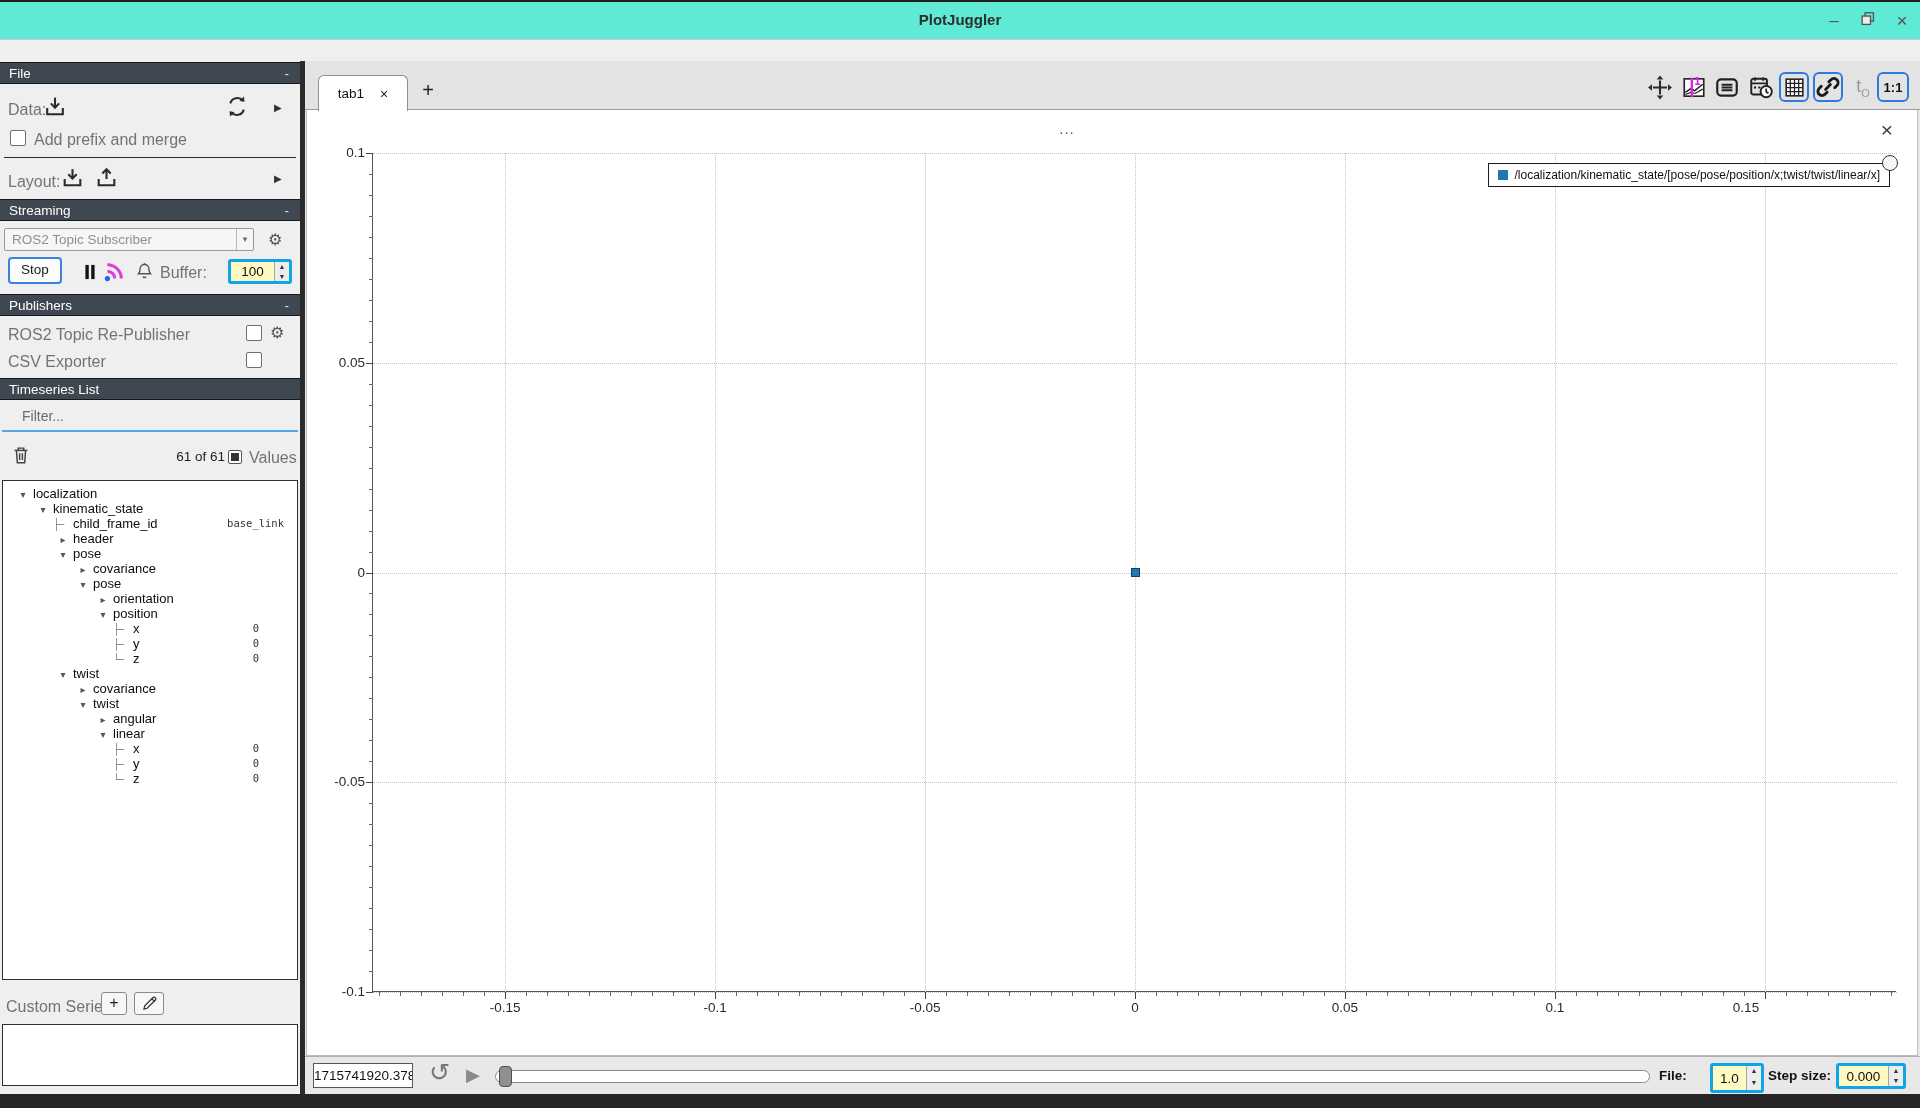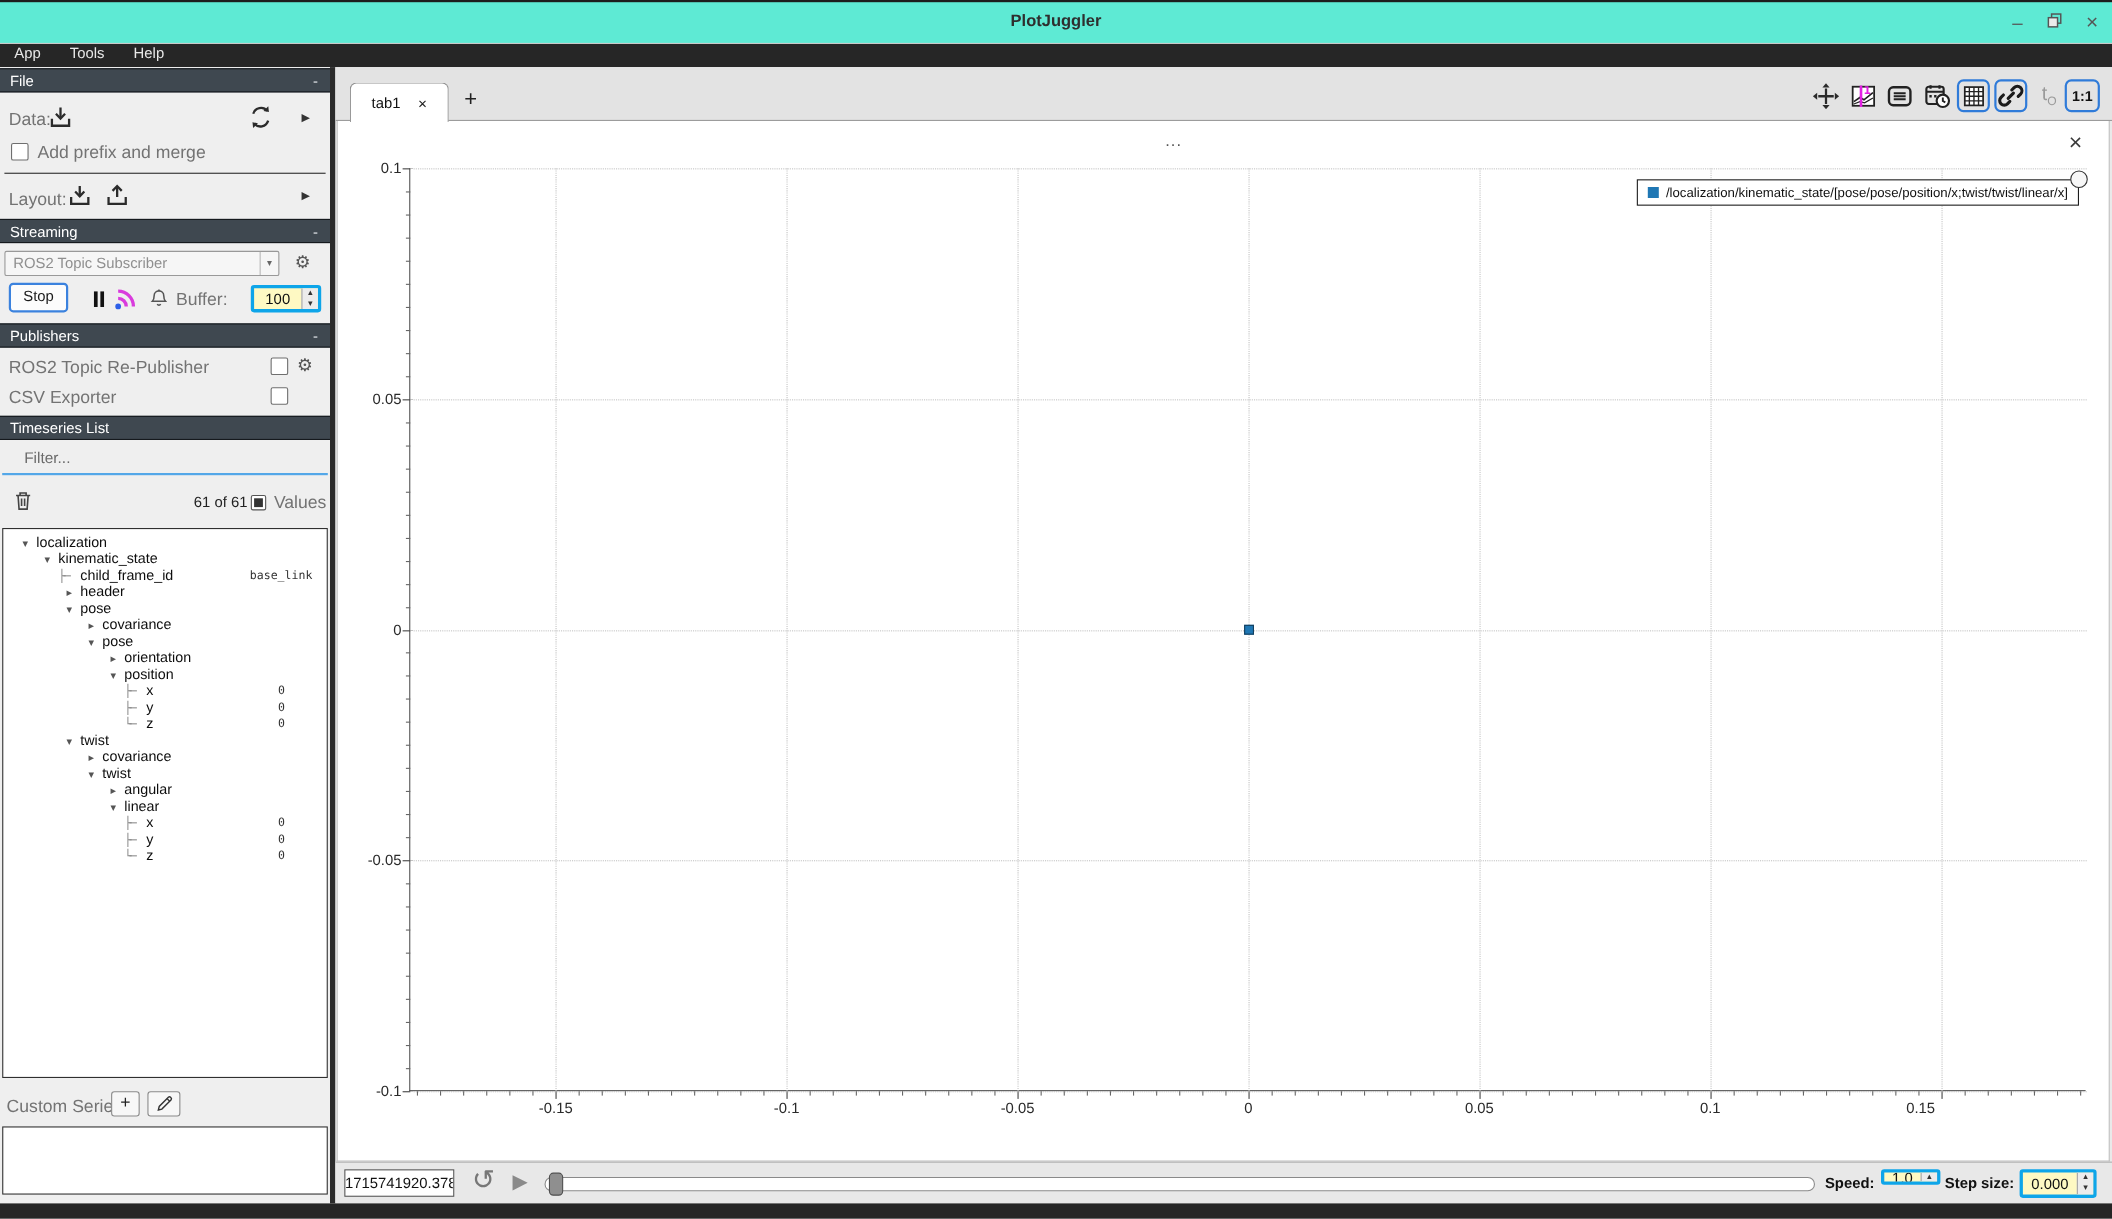--- a/index.html
+++ b/index.html
@@ -97,25 +97,20 @@
     <span class="winbtn" style="left:1821px">–</span>
     <span class="winbtn" style="left:1855px"><svg viewBox="0 0 24 24" width="20" height="20">
           <g fill="none" stroke="#555" stroke-width="1.6">
             <rect x="8.5" y="4.5" width="10" height="10"></rect>
             <rect x="5" y="8.5" width="10" height="10" fill="#ebebeb"></rect>
           </g>
         </svg></span>
     <span class="winbtn" style="left:1889px;font-size:19px">×</span>
   </div>
 
-  <div id="menubar">
-    <span class="mitem" style="margin-left:2px">App</span>
-    <span class="mitem">Tools</span>
-    <span class="mitem">Help</span>
-  </div>
 
   <div id="sidebar">
     <div class="shdr" style="top:1px">
       <span>File</span>
       <span class="dash">-</span>
     </div>
     <span class="slab" style="left:8px;top:40px">Data:</span>
     <span class="icobtn" style="left:42px;top:33px"><svg viewBox="0 0 24 24" width="26" height="25">
           <g fill="none" stroke="#2b2b2b" stroke-width="2">
             <path d="M4.5 13.5v6h15v-6"></path>
@@ -469,22 +464,22 @@
         </div>
     </div>
 
     <div id="bottombar">
       <input id="time-input" readonly="" value="1715741920.378" style="">
       <span id="loop-btn"><span>↺</span></span>
       <span id="play-btn"><span>▶</span></span>
       <div id="slider-track">
         <div id="slider-handle"></div>
       </div>
-      <span class="blab" style="left:1354px;top:11px">Speed:</span>
-      <div class="spin" style="left:1405px;top:6px;width:54px;height:14px">
+      <span class="blab" style="left:1354px;top:11px">File:</span>
+      <div class="spin" style="left:1405px;top:6px;width:54px;height:30px">
         <input readonly="" value="1.0" style="">
         <span class="spincol">
             <span class="sbtn">▲</span>
             <span class="sbtn">▼</span>
           </span>
       </div>
       <span class="blab" style="left:1463px;top:11px">Step size:</span>
       <div class="spin" style="left:1531px;top:6px;width:70px;height:26px">
         <input readonly="" value="0.000" style="">
         <span class="spincol">

